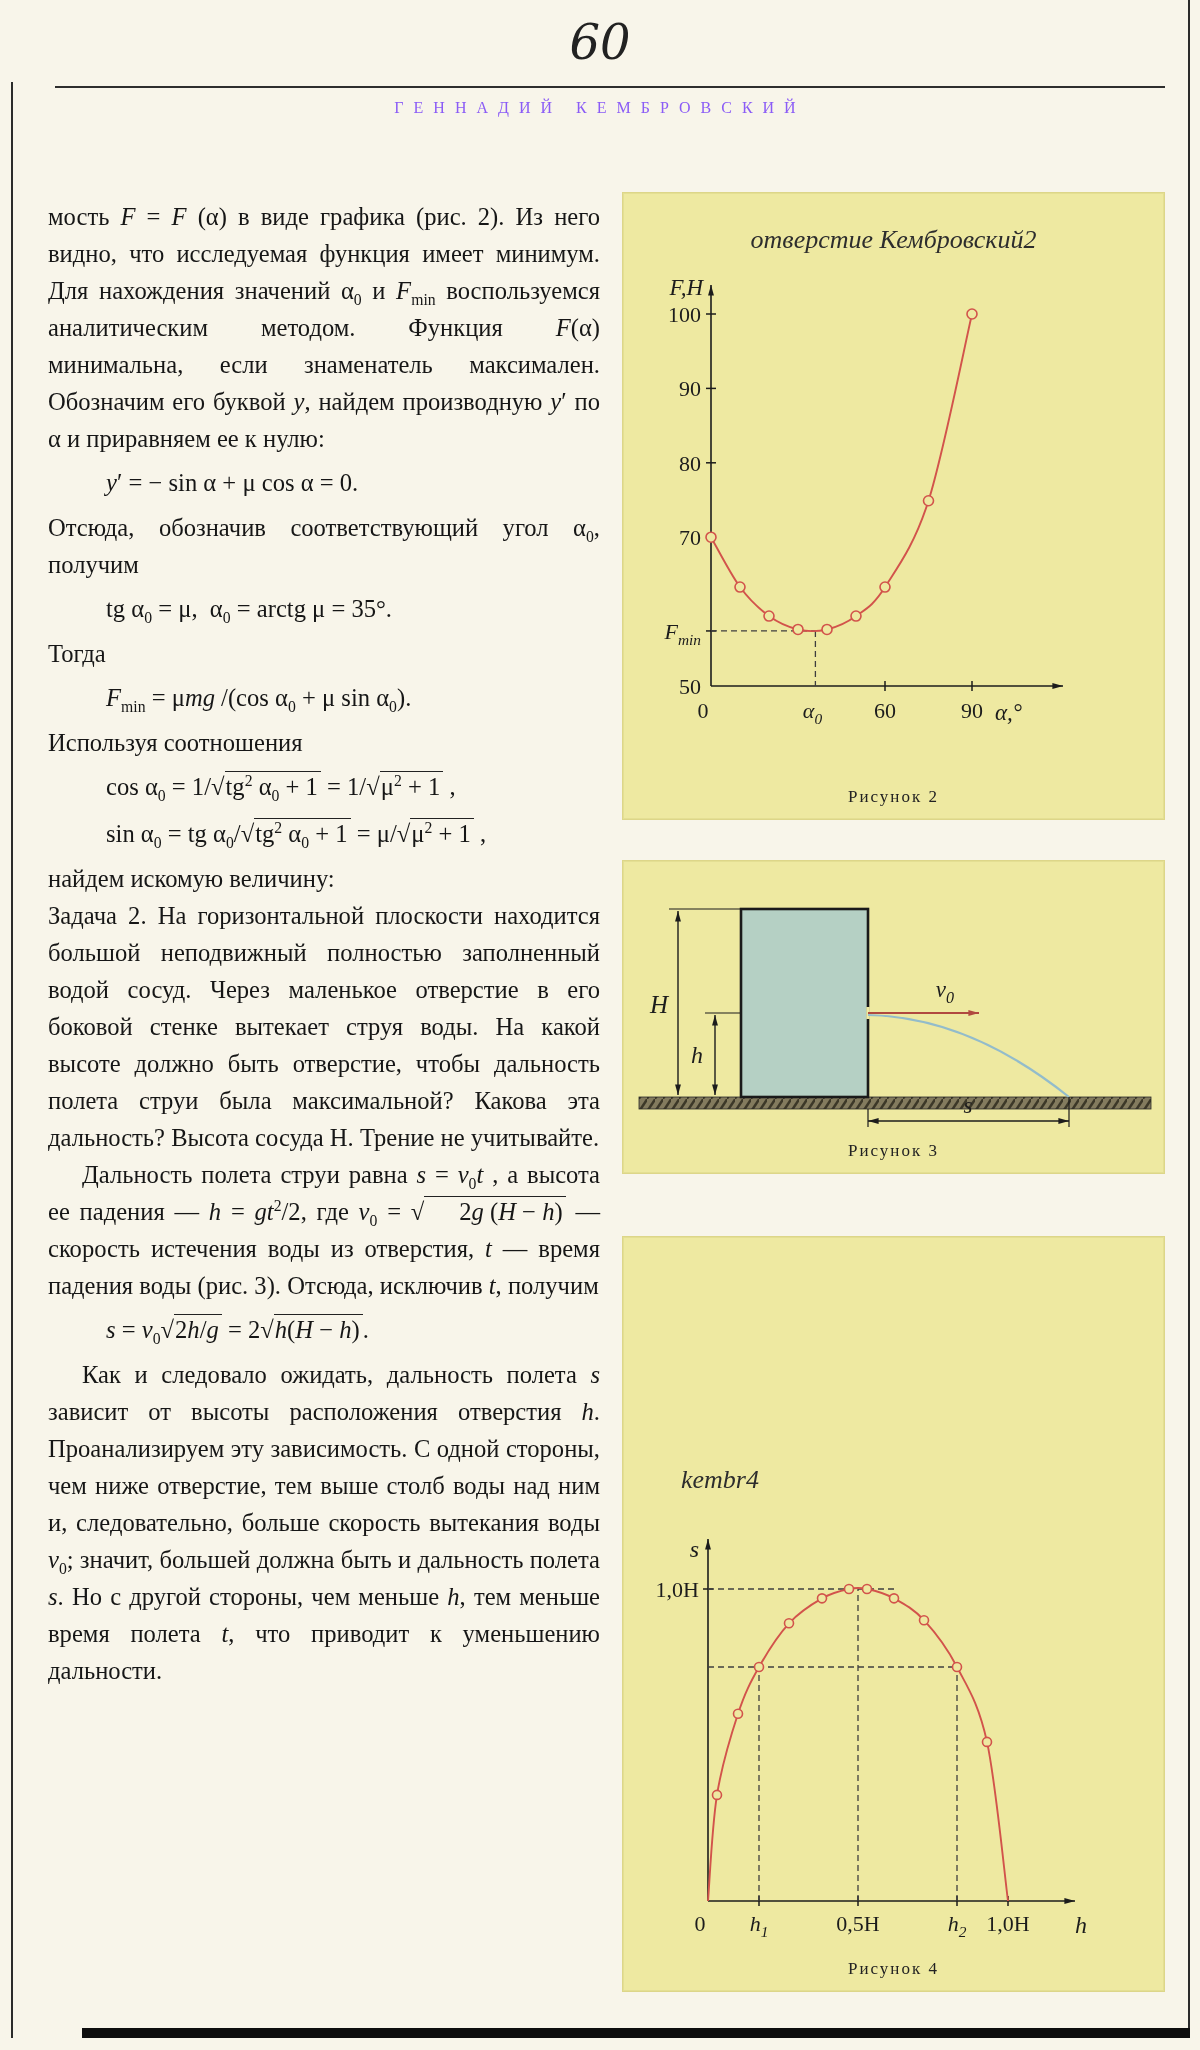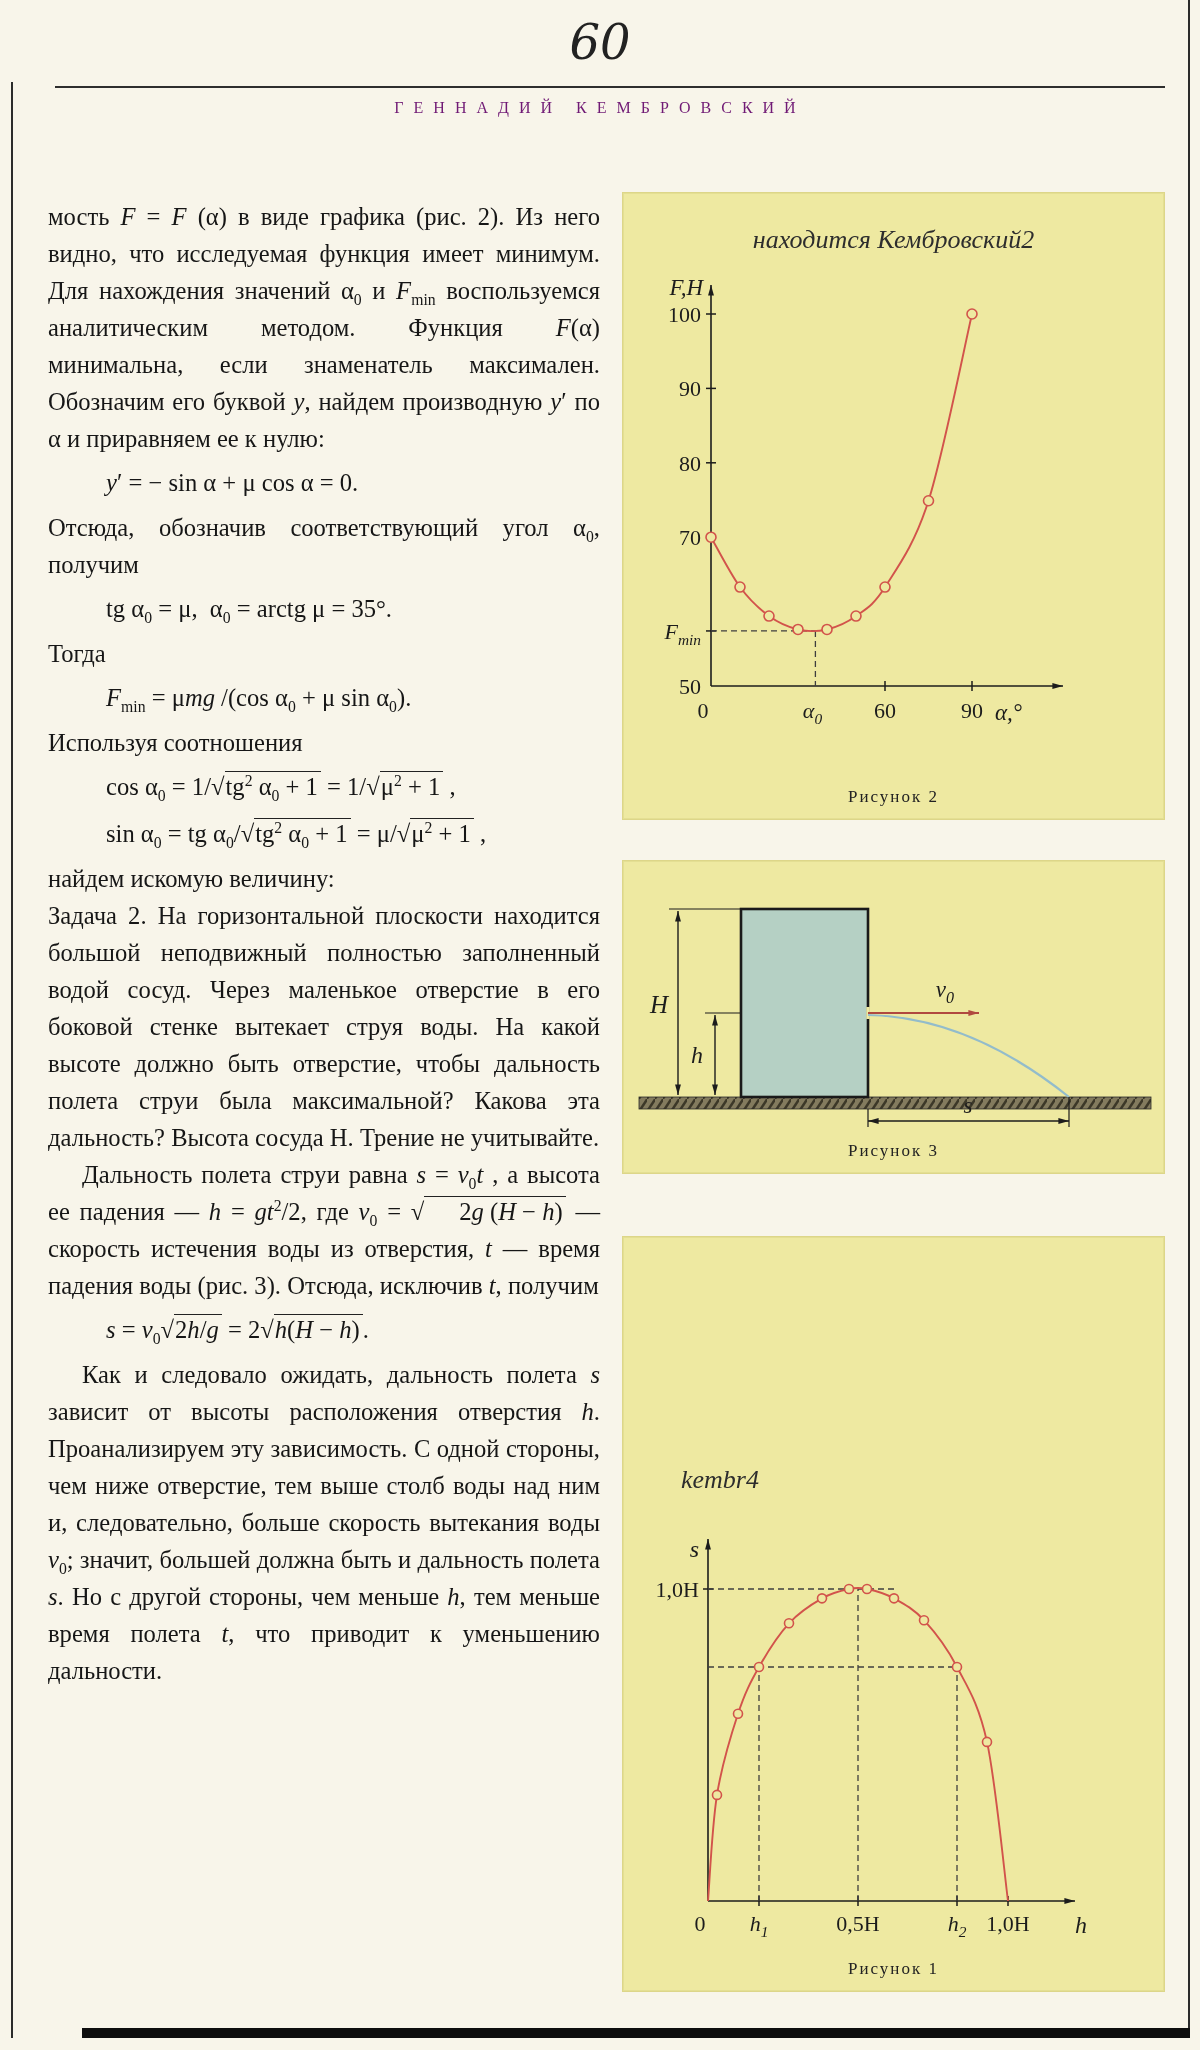--- a/index.html
+++ b/index.html
@@ -6,21 +6,21 @@
   html,body{background:#e9e6db}
   body{width:1200px;height:2050px;position:relative;overflow:hidden;background:#f8f5ea;
        font-family:"Liberation Serif","DejaVu Serif",serif;color:#161616}
   .frame-left{position:absolute;left:11px;top:82px;width:2px;height:1956px;background:#2b2b2b}
   .frame-right{position:absolute;left:1188px;top:0;width:2px;height:2038px;background:#2b2b2b}
   .frame-bottom{position:absolute;left:82px;top:2028px;width:1108px;height:10px;background:#0e0e0e}
   .page-num{position:absolute;top:14px;left:0;width:100%;text-align:center;
             font-family:"DejaVu Serif",serif;font-style:italic;font-size:48px;color:#222}
   .header-rule{position:absolute;top:86px;left:55px;width:1110px;border-top:2px solid #2e2e2e}
   .author{position:absolute;top:99px;left:0;width:100%;text-align:center;
-          font-size:16px;letter-spacing:10px;color:#701a75}
+          font-size:16px;letter-spacing:10px;color:#8b5cf6}
   #left-col{position:absolute;left:48px;top:198px;width:552px}
   #left-col p{font-size:24.6px;line-height:37px}
   p.body{text-align:justify}
   p.indent{text-indent:34px}
   p.problem{text-align:justify}
   p.formula{padding-left:58px;margin:5px 0;line-height:42px !important}
   sub{font-size:64%;line-height:0}
   sup{font-size:64%;line-height:0}
   .ov{display:inline-block;border-top:1.6px solid #222;padding:1px 3px 0 1px;line-height:1.12}
   .panel{position:absolute;left:622px;width:543px;background:#eee9a1;border:1px solid #ddd689;box-shadow:0 0 0 1px #e4df93 inset}
@@ -61,21 +61,21 @@
     <p class="formula">cos α<sub>0</sub> = 1/√<span class="ov">tg<sup>2</sup> α<sub>0</sub> + 1</span> = 1/√<span class="ov">μ<sup>2</sup> + 1</span> ,</p>
     <p class="formula">sin α<sub>0</sub> = tg α<sub>0</sub>/√<span class="ov">tg<sup>2</sup> α<sub>0</sub> + 1</span> = μ/√<span class="ov">μ<sup>2</sup> + 1</span> ,</p>
     <p class="body">найдем искомую величину:</p>
     <p class="problem">Задача 2. На горизонтальной плоскости находится большой неподвижный полностью заполненный водой сосуд. Через маленькое отверстие в его боковой стенке вытекает струя воды. На какой высоте должно быть отверстие, чтобы дальность полета  струи была максимальной? Какова эта дальность? Высота сосуда Н. Трение не учитывайте.</p>
     <p class="body indent">Дальность полета струи равна <i>s</i> = <i>v</i><sub>0</sub><i>t</i> , а высота ее падения — <i>h</i> = <i>gt</i><sup>2</sup>/2, где <i>v</i><sub>0</sub> = √<span class="ov">2<i>g</i> (<i>H</i> − <i>h</i>)</span> — скорость истечения воды из отверстия, <i>t</i> — время падения воды (рис. 3). Отсюда, исключив <i>t</i>, получим</p>
     <p class="formula"><i>s</i> = <i>v</i><sub>0</sub>√<span class="ov">2<i>h</i>/<i>g</i></span> = 2√<span class="ov"><i>h</i>(<i>H</i> − <i>h</i>)</span>.</p>
     <p class="body indent">Как и следовало ожидать, дальность полета <i>s</i> зависит от высоты расположения отверстия <i>h</i>. Проанализируем эту зависимость. С одной стороны, чем ниже отверстие, тем выше столб воды над ним и, следовательно, больше скорость вытекания воды <i>v</i><sub>0</sub>; значит, большей должна быть и дальность полета <i>s</i>. Но с  другой стороны, чем меньше <i>h</i>, тем меньше время полета <i>t</i>, что приводит к уменьшению дальности.</p>
   </div>
 
   <div class="panel" id="panel-fig2">
-    <div class="annotation" id="fig2-annotation">находится Кембровский2</div>
+    <div class="annotation" id="fig2-annotation">отверстие Кембровский2</div>
     <svg id="fig2-svg" width="543" height="490" viewBox="0 0 543 490">
         <line x1="88" y1="425" x2="440" y2="425" stroke="#1c1c1c" stroke-width="1.6"></line>
         <polygon points="440,425 429.3985201399752,427.93404580357713 429.3985201399752,422.06595419642287" fill="#1c1c1c"></polygon>
         <line x1="88" y1="425" x2="88" y2="24" stroke="#1c1c1c" stroke-width="1.6"></line>
         <polygon points="88,24 90.93404580357713,34.601479860024796 85.06595419642285,34.601479860024796" fill="#1c1c1c"></polygon>
         <text x="80" y="34" text-anchor="end" font-size="23" font-style="italic">F,Н</text>
         <text x="372" y="459" font-size="23" font-style="italic">α,°</text>
         <text x="78" y="433" text-anchor="end" font-size="22">50</text>
         <line x1="83" y1="276.2" x2="93" y2="276.2" stroke="#1c1c1c" stroke-width="1.5"></line>
         <text x="78" y="284.2" text-anchor="end" font-size="22">70</text>
@@ -175,15 +175,15 @@
         <circle cx="136" cy="172" r="4.5" fill="#eee9a1" stroke="#d2534b" stroke-width="1.6"></circle>
         <circle cx="166" cy="128.32" r="4.5" fill="#eee9a1" stroke="#d2534b" stroke-width="1.6"></circle>
         <circle cx="199" cy="103.36000000000001" r="4.5" fill="#eee9a1" stroke="#d2534b" stroke-width="1.6"></circle>
         <circle cx="226" cy="94" r="4.5" fill="#eee9a1" stroke="#d2534b" stroke-width="1.6"></circle>
         <circle cx="244" cy="94" r="4.5" fill="#eee9a1" stroke="#d2534b" stroke-width="1.6"></circle>
         <circle cx="271" cy="103.36000000000001" r="4.5" fill="#eee9a1" stroke="#d2534b" stroke-width="1.6"></circle>
         <circle cx="301" cy="125.19999999999999" r="4.5" fill="#eee9a1" stroke="#d2534b" stroke-width="1.6"></circle>
         <circle cx="334" cy="172" r="4.5" fill="#eee9a1" stroke="#d2534b" stroke-width="1.6"></circle>
         <circle cx="364" cy="246.88" r="4.5" fill="#eee9a1" stroke="#d2534b" stroke-width="1.6"></circle>
       </svg>
-    <div class="caption">Рисунок 1</div>
+    <div class="caption">Рисунок 4</div>
   </div>
 </div>
 
 </body></html>

